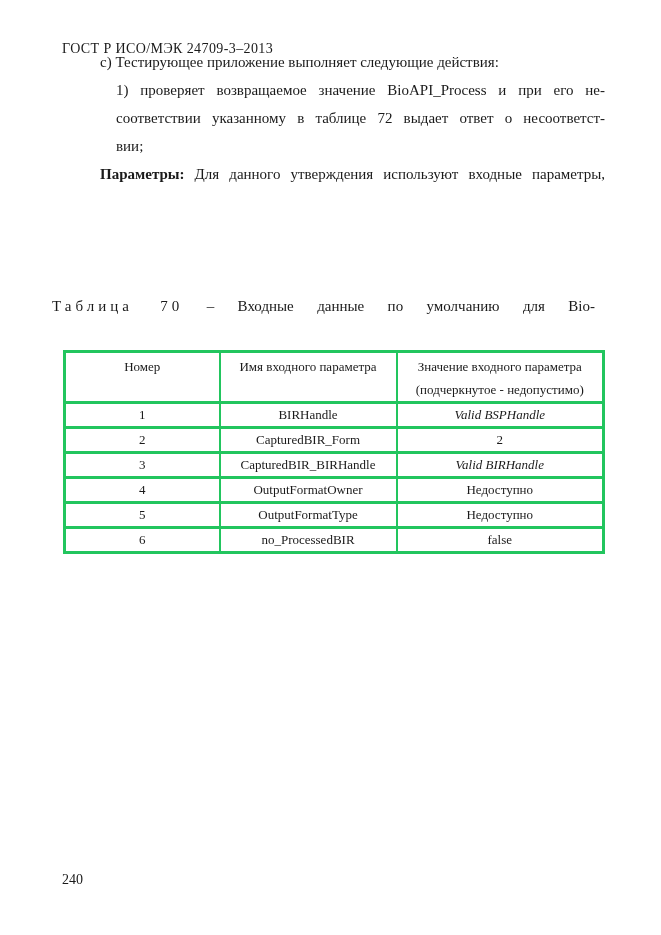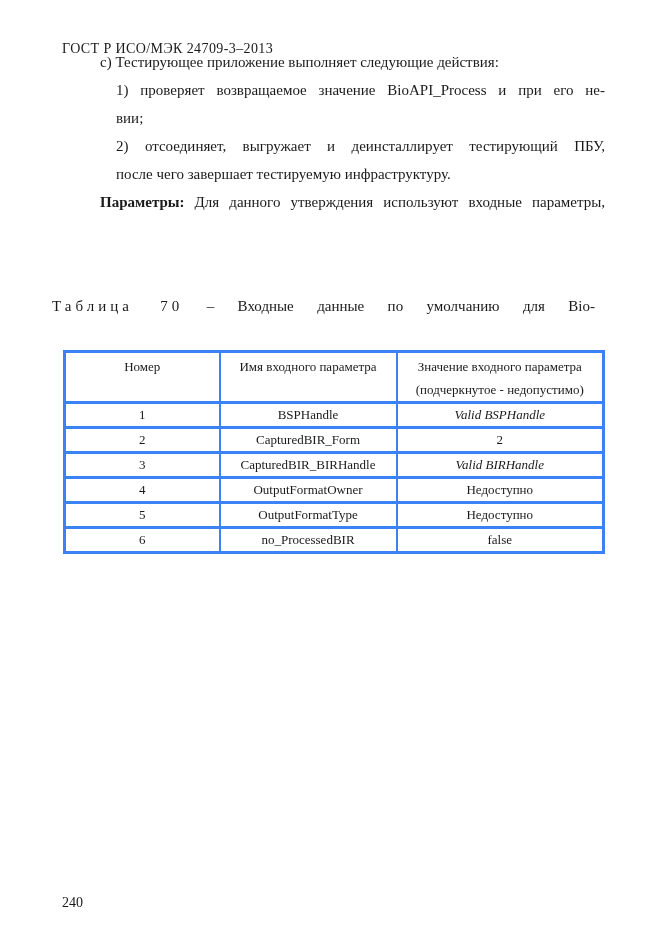--- a/index.html
+++ b/index.html
@@ -56,21 +56,21 @@
     position: absolute;
     left: 63px;
     top: 350px;
     width: 539px;
     border-collapse: collapse;
     table-layout: fixed;
     font-size: 13px;
     color: #1a1a1a;
   }
   table.gost-table, .gost-table th, .gost-table td {
-    border: 2px solid #3b82f6;
+    border: 2px solid #22c55e;
   }
   table.gost-table { border-width: 3px; }
   .gost-table th, .gost-table td {
     border-top-width: 3px;
     border-bottom-width: 3px;
     text-align: center;
     padding: 0;
   }
   .gost-table th {
     font-weight: normal;
@@ -83,42 +83,38 @@
     height: 22px;
     line-height: 22px;
     vertical-align: middle;
   }
   .italic { font-style: italic; }
   .page-number {
     position: absolute;
     left: 62px;
     top: 872px;
     font-size: 14px;
-    margin-top: 23px;
   }
 </style>
 </head>
 <body>
 
 <div class="page">
 
   <div class="doc-header">ГОСТ Р ИСО/МЭК 24709-3–2013</div>
 
   <div class="body-text">
     <div class="line indent">с) Тестирующее приложение выполняет следующие действия:</div>
 
     <div class="sub">
       <div class="line just">1) проверяет возвращаемое значение BioAPI_Process и при его не-</div>
+      <div class="line just">соответствии указанному в таблице 72 выдает ответ о несоответст-</div>
       <div class="line">вии;</div>
     </div>
 
-    <div class="sub">
-      <div class="line just">2) отсоединяет, выгружает и деинсталлирует тестирующий ПБУ,</div>
-      <div class="line">после чего завершает тестируемую инфраструктуру.</div>
-    </div>
 
     <div>
       <div class="line just indent"><strong>Параметры:</strong> <span>Для данного утверждения используют входные параметры,</span></div>
     </div>
   </div>
 
   <div class="caption">
     <div class="line just"><span class="cap-label">Таблица 70</span> <span>–</span> <span>Входные данные по умолчанию для Bio-</span></div>
   </div>
 
@@ -134,21 +130,21 @@
         <th>Имя входного параметра</th>
         <th>
           <div>Значение входного параметра</div>
           <div>(подчеркнутое - недопустимо)</div>
         </th>
       </tr>
     </thead>
     <tbody>
       <tr>
         <td>1</td>
-        <td>BSPHandle</td>
+        <td>BIRHandle</td>
         <td class="italic">Valid BSPHandle</td>
       </tr>
       <tr>
         <td>2</td>
         <td>CapturedBIR_Form</td>
         <td>2</td>
       </tr>
       <tr>
         <td>3</td>
         <td>CapturedBIR_BIRHandle</td>

